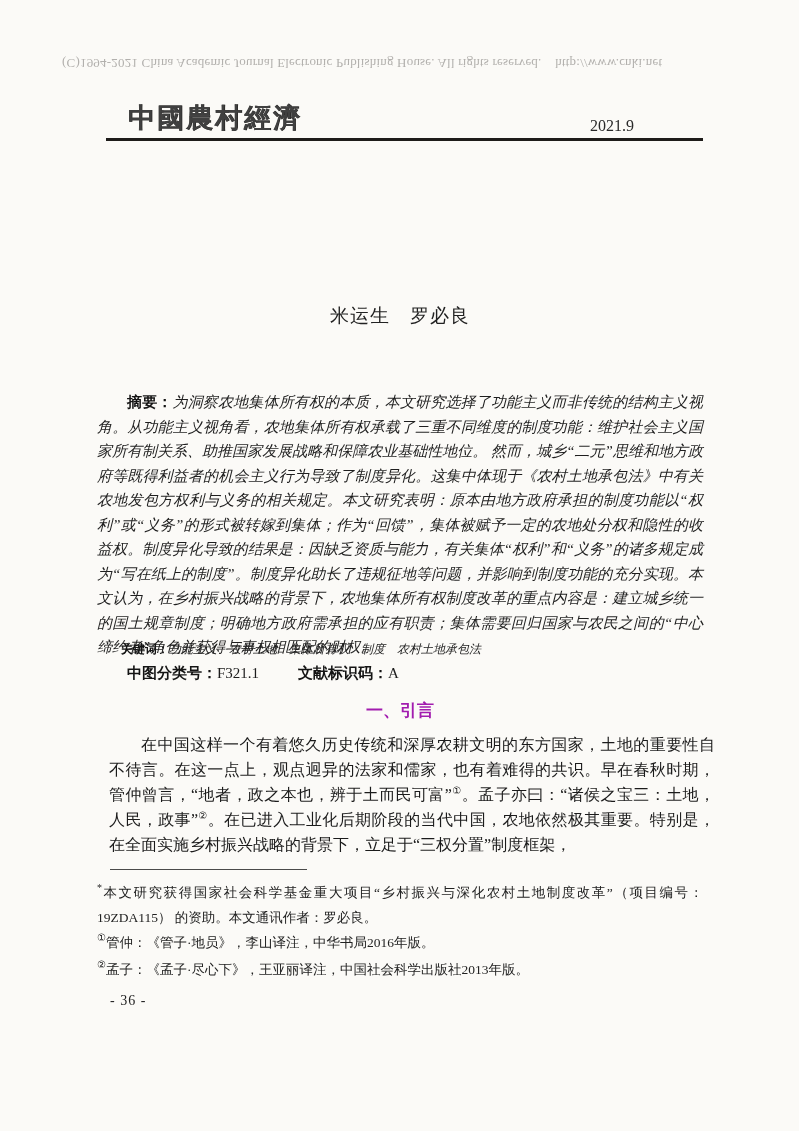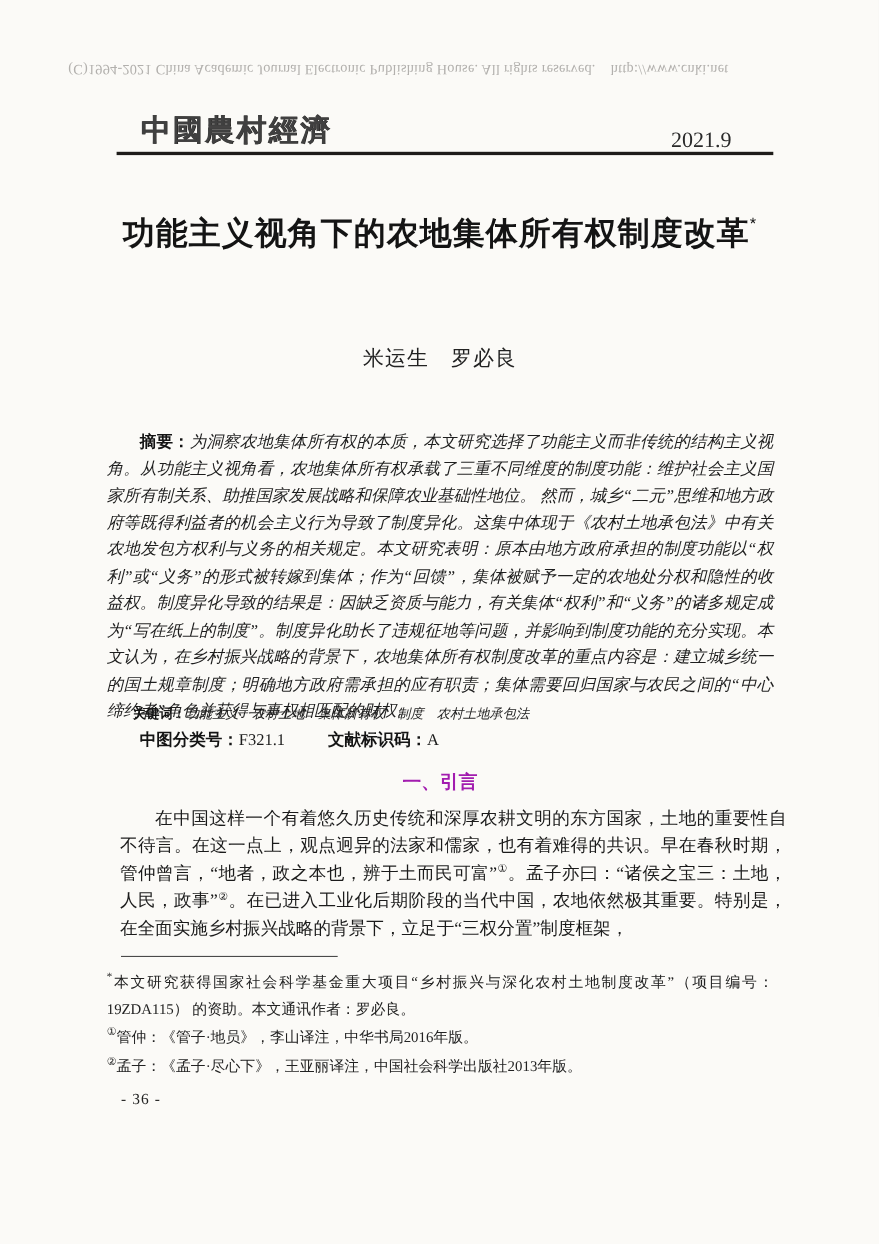--- a/index.html
+++ b/index.html
@@ -30,24 +30,24 @@
     left: 128px; top: 100px;
     font-size: 27px;
     font-weight: bold;
     letter-spacing: 2px;
     color: #404040;
     font-family: "Liberation Serif", "DejaVu Serif", serif;
     text-shadow: 0.5px 0 0 #171513;
   }
   .issue {
     position: absolute;
-    left: 560px; top: 117px;
+    left: 529px; top: 117px;
     width: 105px;
     text-align: right;
-    font-size: 20px;
+    font-size: 16px;
     color: #2a2a2a;
   }
   .header-rule {
     position: absolute;
     left: 106px; top: 138px;
     width: 597px; height: 3px;
     background: #1e1c1a;
   }
   .content { position: absolute; left: 97px; width: 606px; }
   .title {
@@ -66,21 +66,21 @@
   }
   .subtitle {
     top: 251px;
     text-align: center;
     font-family: "Liberation Sans", "DejaVu Sans", sans-serif;
     font-weight: 400;
     font-size: 20px;
     color: #1a1a1a;
   }
   .authors {
-    top: 313px;
+    top: 303px;
     text-align: center;
     font-size: 19px;
     letter-spacing: 1px;
     font-family: "Liberation Serif", "DejaVu Serif", serif;
     color: #222;
   }
   .abstract {
     top: 390px;
     font-size: 15px;
     line-height: 24.5px;
@@ -147,21 +147,20 @@
 <body>
 
 <div class="page">
 
   <div class="copyright">(C)1994-2021 China Academic Journal Electronic Publishing House. All rights reserved.    http://www.cnki.net</div>
 
   <div class="logo">中國農村經濟</div>
   <div class="issue">2021.9</div>
   <div class="header-rule"></div>
 
-  <h1 class="content title"><span>功能主义视角下的农地集体所有权制度改革</span><sup>*</sup></h1>
 
 
   <div class="content authors">米运生　罗必良</div>
 
   <p class="content abstract"><span class="label">摘要：</span><span class="kai">为洞察农地集体所有权的本质，本文研究选择了功能主义而非传统的结构主义视角。从功能主义视角看，农地集体所有权承载了三重不同维度的制度功能：维护社会主义国家所有制关系、助推国家发展战略和保障农业基础性地位。 然而，城乡“二元”思维和地方政府等既得利益者的机会主义行为导致了制度异化。这集中体现于《农村土地承包法》中有关农地发包方权利与义务的相关规定。本文研究表明：原本由地方政府承担的制度功能以“权利”或“义务”的形式被转嫁到集体；作为“回馈”，集体被赋予一定的农地处分权和隐性的收益权。制度异化导致的结果是：因缺乏资质与能力，有关集体“权利”和“义务”的诸多规定成为“写在纸上的制度”。制度异化助长了违规征地等问题，并影响到制度功能的充分实现。本文认为，在乡村振兴战略的背景下，农地集体所有权制度改革的重点内容是：建立城乡统一的国土规章制度；明确地方政府需承担的应有职责；集体需要回归国家与农民之间的“中心缔约者”角色并获得与事权相匹配的财权。</span></p>
 
   <p class="content kwline"><span class="label">关键词：</span><span class="kai">功能主义　农村土地　集体所有权　制度　农村土地承包法</span></p>
 
   <p class="content clcline"><span class="label">中图分类号：</span><span class="num">F321.1</span><span class="clc-gap"></span><span class="label">文献标识码：</span><span class="num">A</span></p>
 

